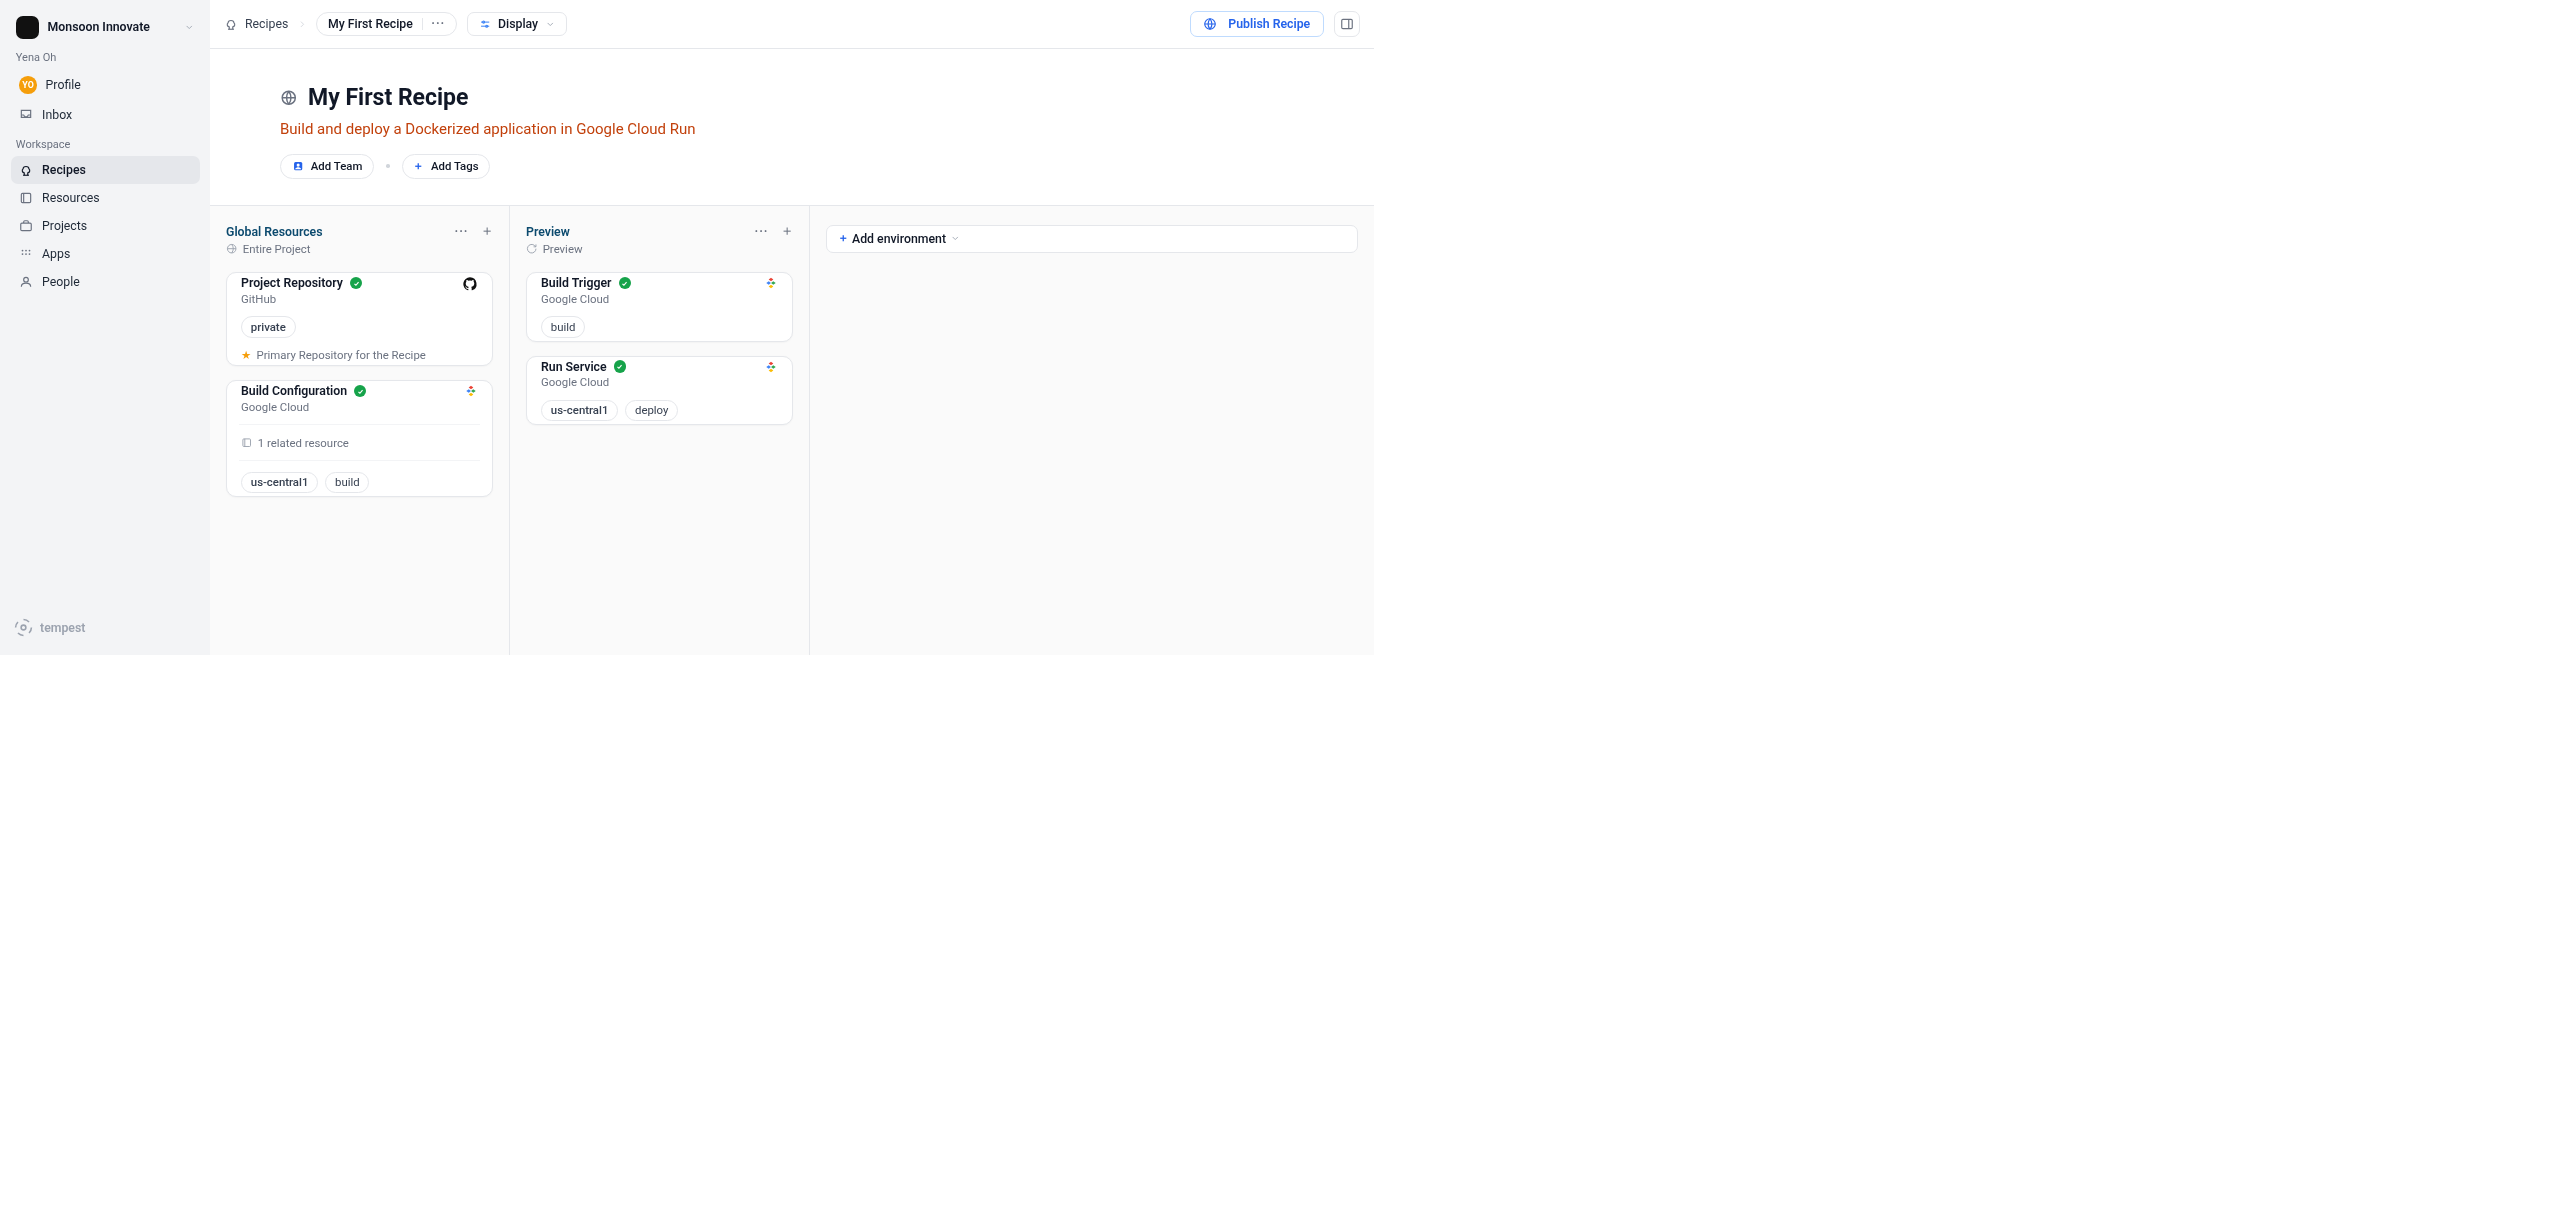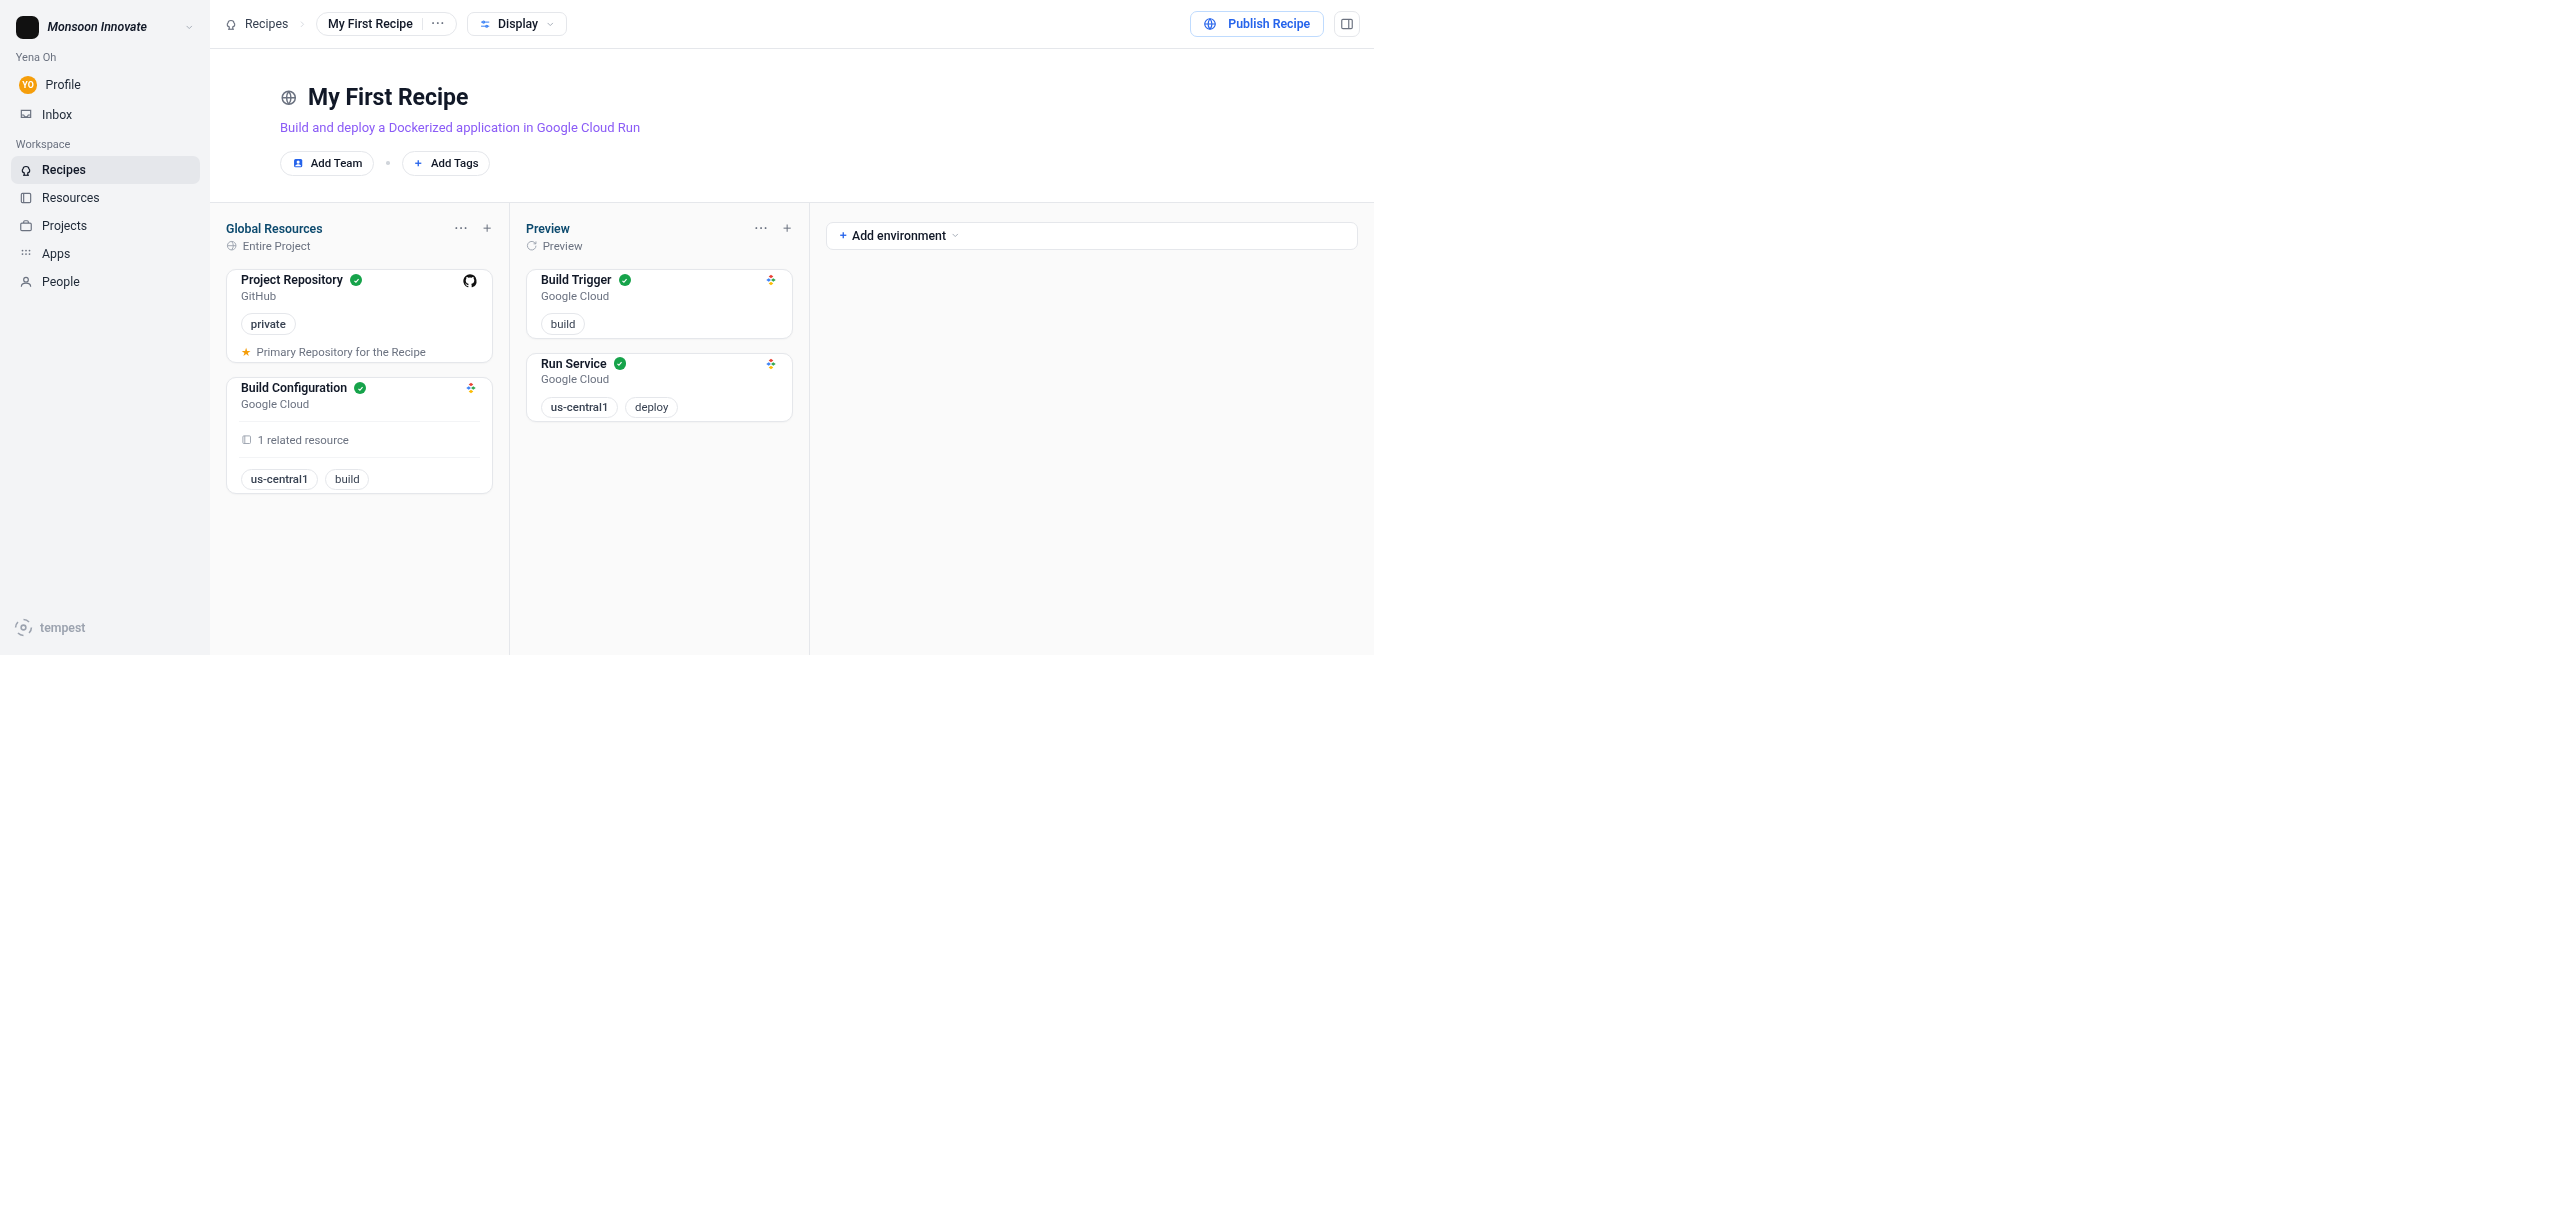--- a/index.html
+++ b/index.html
@@ -22,21 +22,21 @@
   flex-direction: column;
   padding: 12.3px 10.5px;
 }
 .org-pick {
   display: flex; align-items: center; gap: 8.8px;
   padding: 3.5px 5.3px; border-radius: 7px; cursor: pointer;
 }
 .org-avatar {
   width: 23px; height: 23px; border-radius: 7px; background: #111;
 }
-.org-name { font-weight: 600; font-size: 12.3px; flex: 1; font-style: italic; }
+.org-name { font-weight: 600; font-size: 12.3px; flex: 1; }
 .chev { color: #9ca3af; }
 .section-label {
   font-size: 11px; color: #6b7280; padding: 8.8px 5.3px 5.3px;
 }
 .nav-item {
   display: flex; align-items: center; gap: 8.8px;
   padding: 7px 8.8px; border-radius: 7px; cursor: pointer;
   color: #1f2937;
 }
 .nav-item .ic { width: 14px; height: 14px; color: #6b7280; display:flex;align-items:center;justify-content:center }
@@ -85,21 +85,21 @@
   width:26px;height:26px; border:0.9px solid #e5e7eb; border-radius:7px;
   display:flex;align-items:center;justify-content:center; cursor:pointer; color:#6b7280;
 }
 
 
 .page-header { padding:35px 0 26px 35px; }
 .ph { padding-left: 28px }
 .title-row { display:flex; align-items:center; gap:10.5px; margin-left:7px }
 .title-icon { color:#6b7280 }
 .title-text { font-size:23px; font-weight:700 }
-.subtitle { color:#8b5cf6; margin: 8.8px 0 16px; margin-left:7px; font-size:13px }
+.subtitle { color:#c2410c; margin: 8.8px 0 16px; margin-left:7px; font-size:15px }
 .chip-row { display:flex; align-items:center; gap:12.3px; margin-left:7px }
 .chip {
   display:flex;align-items:center;gap:7px;
   border:0.9px solid #e5e7eb; border-radius:875px;
   padding:4.4px 10.5px; cursor:pointer; font-size:11.4px; font-weight:500;
 }
 .chip .ic-blue { color:#2563eb }
 .chip-dot { width:3.5px;height:3.5px;border-radius:50%; background:#d1d5db }
 
 

